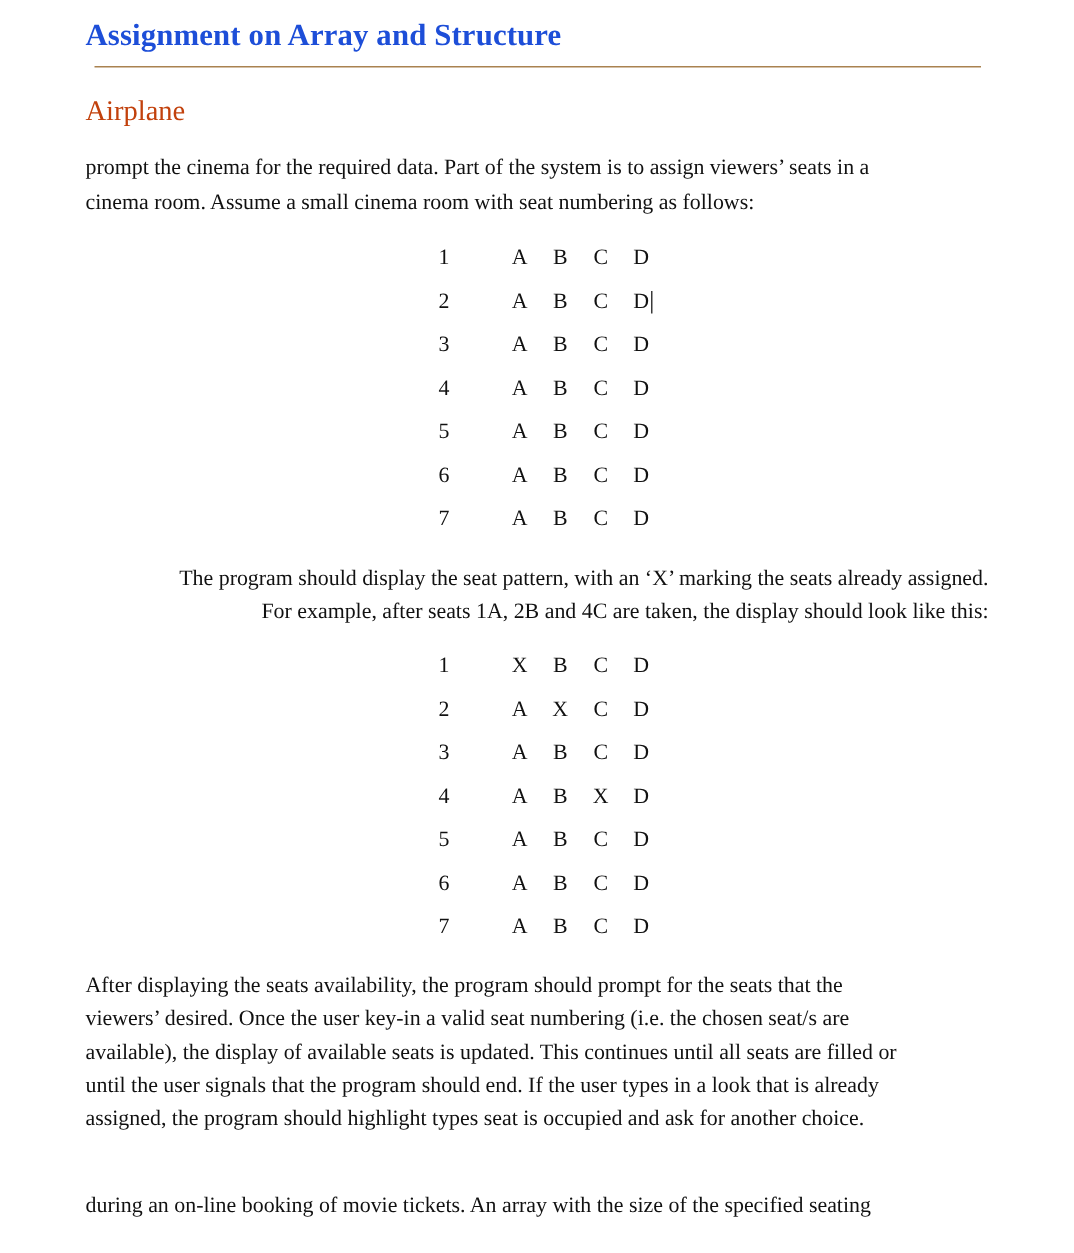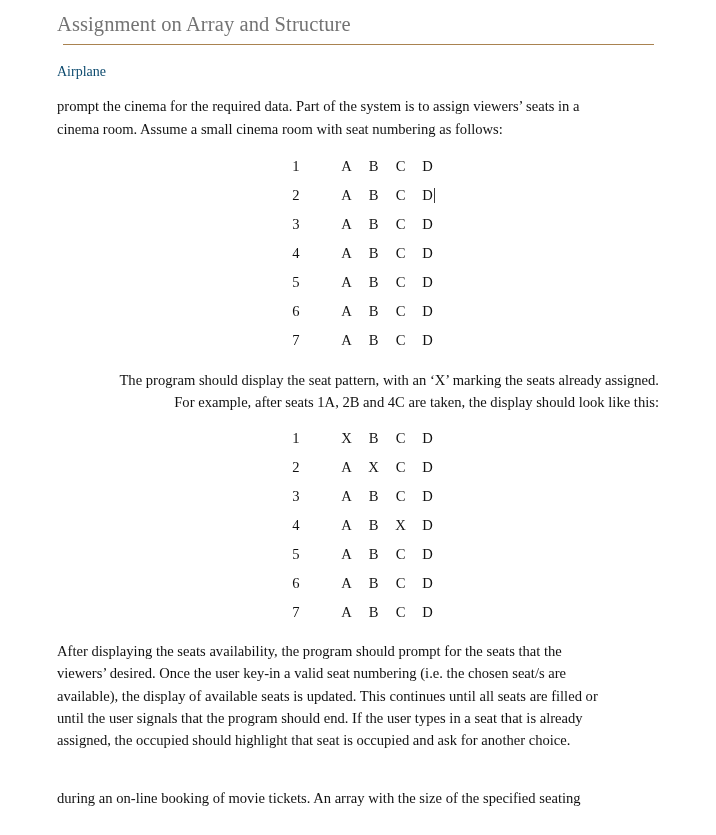--- a/index.html
+++ b/index.html
@@ -22,41 +22,41 @@
     background: #ffffff;
     box-sizing: border-box;
     padding: 0 57px;
   }
 
   
   .doc-title {
     margin: 0;
     padding-top: 12px;
     font-size: 20.5px;
-    font-weight: 400;
+    font-weight: 700;
     letter-spacing: 0.1px;
-    color: #737373;
+    color: #1d4ed8;
     line-height: 1.25;
     white-space: nowrap;
   }
   .title-rule {
     margin-top: 6px;
     margin-bottom: 0;
     height: 0;
     border: 0;
     border-top: 1.5px solid #a98250;
     width: 591px;
   }
 
   .section-title {
     margin: 0;
     padding-top: 19px;
-    font-size: 14px;
+    font-size: 19px;
     font-weight: 400;
-    color: #0c4a6e;
+    color: #c2410c;
     line-height: 1.2;
     white-space: nowrap;
   }
 
   
   .para {
     margin: 0;
     font-size: 14.6px;
     line-height: 22.2px;
     color: #111111;
@@ -238,22 +238,22 @@
         <td class="seat">C</td>
         <td class="seat">D</td>
       </tr>
     </tbody>
   </table>
 
   <p class="para para-after">
     <span class="ln">After displaying the seats availability, the program should prompt for the seats that the</span>
     <span class="ln">viewers’ desired. Once the user key-in a valid seat numbering (i.e. the chosen seat/s are</span>
     <span class="ln">available), the display of available seats is updated. This continues until all seats are filled or</span>
-    <span class="ln">until the user signals that the program should end. If the user types in a seat that is already</span>
-    <span class="ln">assigned, the occupied should highlight that seat is occupied and ask for another choice.</span>
+    <span class="ln">until the user signals that the program should end. If the user types in a look that is already</span>
+    <span class="ln">assigned, the program should highlight types seat is occupied and ask for another choice.</span>
   </p>
 
   <p class="para para-last">
     <span class="ln">during an on-line booking of movie tickets. An array with the size of the specified seating</span>
 
   </p>
 
 </div>
 
 </body></html>

